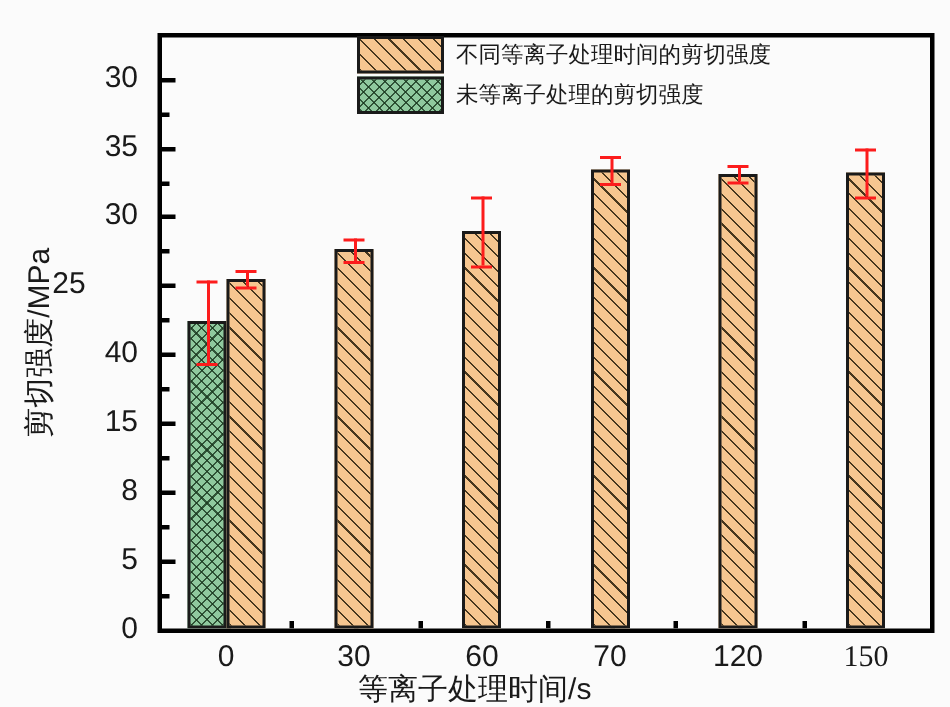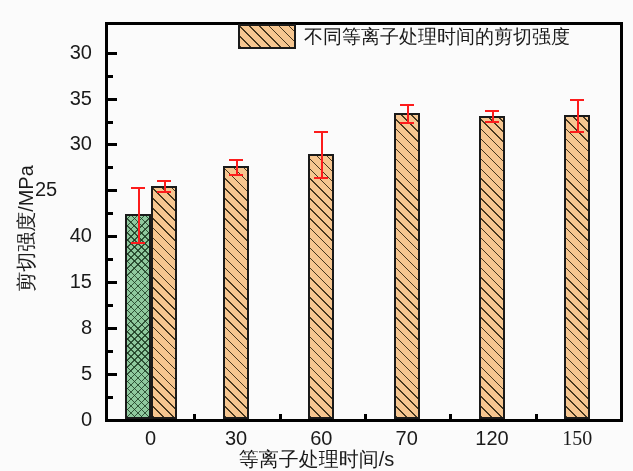--- a/index.html
+++ b/index.html
@@ -150,21 +150,21 @@
     background-color:#8fc99e;
     background-image:
       repeating-linear-gradient(45deg,
         rgba(25,55,30,.8) 0px, rgba(25,55,30,.8) 1px,
         rgba(0,0,0,0) 1px, rgba(0,0,0,0) 5px),
       repeating-linear-gradient(-45deg,
         rgba(25,55,30,.8) 0px, rgba(25,55,30,.8) 1px,
         rgba(0,0,0,0) 1px, rgba(0,0,0,0) 5px);
   }
   .legend-label{
-    font-size:19px;
+    font-size:15px;
     color:#1a1a1a;
     white-space:nowrap;
     line-height:1.05;
   }
 </style>
 </head>
 <body>
 
 <div id="figure">
 
@@ -257,15 +257,19 @@
           <div class="errcap" style="left: 462.333px; top: 105.618px; width: 14px;"></div>
         </div>
     </div>
   </div>
 
   <div id="legend">
     <div class="legend-row">
       <span class="legend-swatch orange"></span>
       <span class="legend-label">不同等离子处理时间的剪切强度</span>
     </div>
+    <div class="legend-row">
+      <span class="legend-swatch green"></span>
+      <span class="legend-label">未等离子处理的剪切强度</span>
+    </div>
   </div>
 
 </div>
 
 </body></html>

